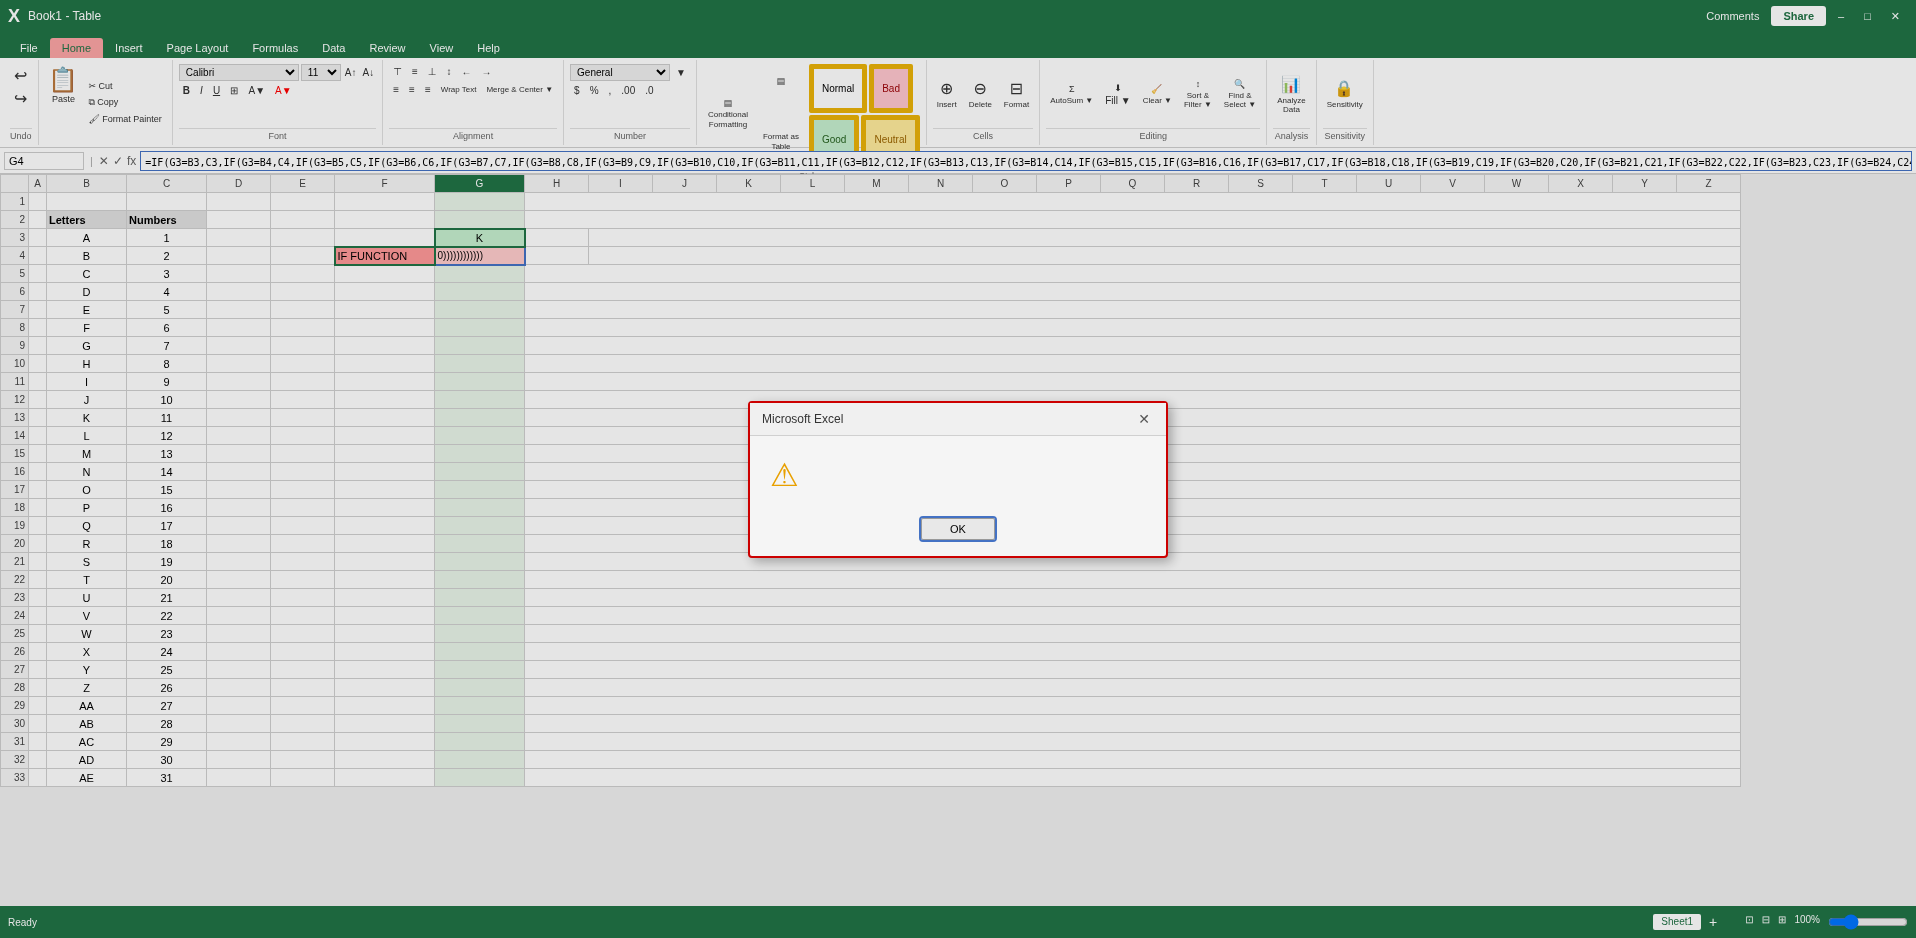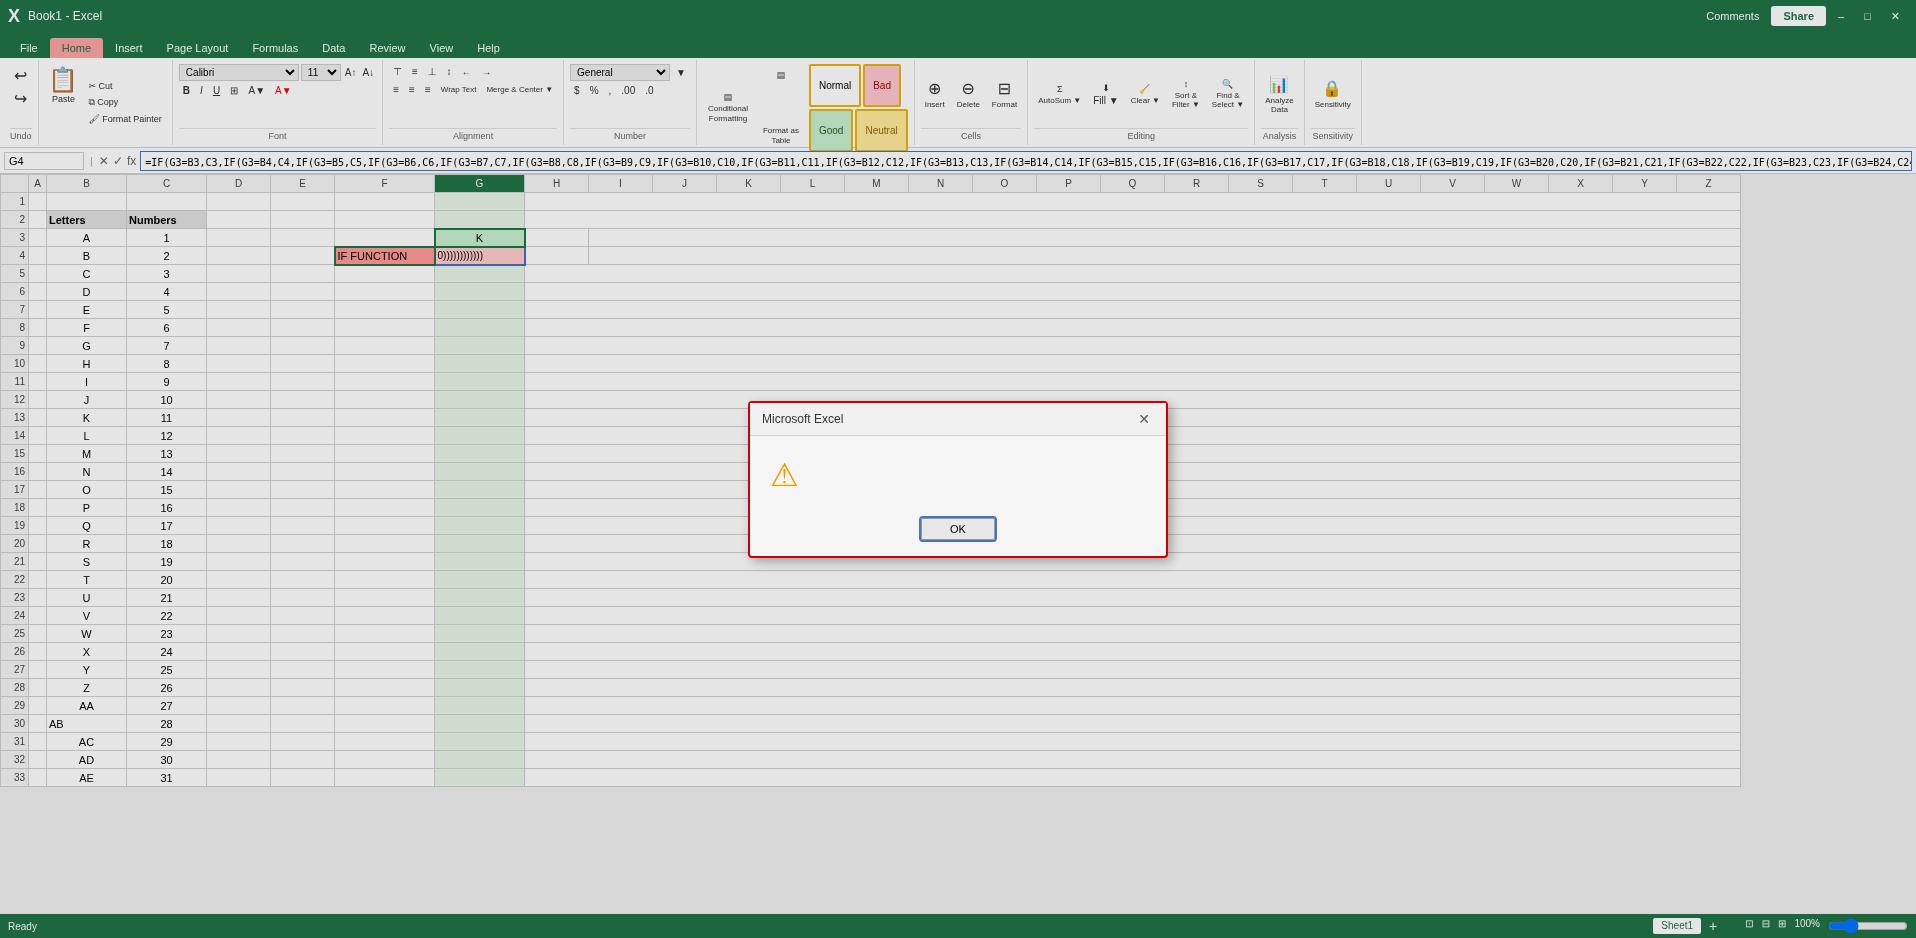--- a/index.html
+++ b/index.html
@@ -281,37 +281,37 @@
       font-size: 11px;
       cursor: pointer;
       border-radius: 2px;
       outline: 2px solid #4472c4;
     }
 
     
     .status-bar {
       background: #217346;
       color: white;
-      height: 24px;
+      height: 32px;
       display: flex;
       align-items: center;
       padding: 0 8px;
       font-size: 10px;
       position: fixed;
       bottom: 0;
       left: 0;
       right: 0;
     }
     .status-bar-right { margin-left: auto; display: flex; gap: 8px; }
 
     
     .style-box {
       padding: 14px 8px;
       font-size: 10px;
-      border: 2px solid #eab308;
+      border: 5px solid #eab308;
       cursor: pointer;
       border-radius: 2px;
     }
     .style-normal { background: white; }
     .style-bad { background: #ffc7ce; color: #9c0006; }
     .style-good { background: #c6efce; color: #276221; }
     .style-neutral { background: #ffeb9c; color: #9c6500; }
 
     .spreadsheet-area {
       flex: 1;
@@ -356,21 +356,21 @@
 
     
     .k4-active { background: #c6efce !important; border: 2px solid #217346 !important; }
   </style>
 </head>
 <body>
 
 <div class="title-bar">
   <div class="title-bar-left">
     <span style="font-size:18px; font-weight:bold; color:white;">X</span>
-    <span style="font-size:12px;">Book1 - Excel</span>
+    <span style="font-size:12px;">Book1 - Table</span>
   </div>
   <div class="title-bar-right">
     <button class="title-btn">Comments</button>
     <button class="share-btn">Share</button>
     <button class="title-btn">–</button>
     <button class="title-btn">□</button>
     <button class="title-btn">✕</button>
   </div>
 </div>
 
@@ -954,21 +954,21 @@
           <td style="text-align:center;">27</td>
           <td></td>
           <td></td>
           <td></td>
           <td class="active-col"></td>
           <td colspan="19"></td>
         </tr>
       <tr>
           <td class="row-hdr">30</td>
           <td></td>
-          <td style="">AB</td>
+          <td style="text-align:center;">AB</td>
           <td style="text-align:center;">28</td>
           <td></td>
           <td></td>
           <td></td>
           <td class="active-col"></td>
           <td colspan="19"></td>
         </tr>
       <tr>
           <td class="row-hdr">31</td>
           <td></td>

